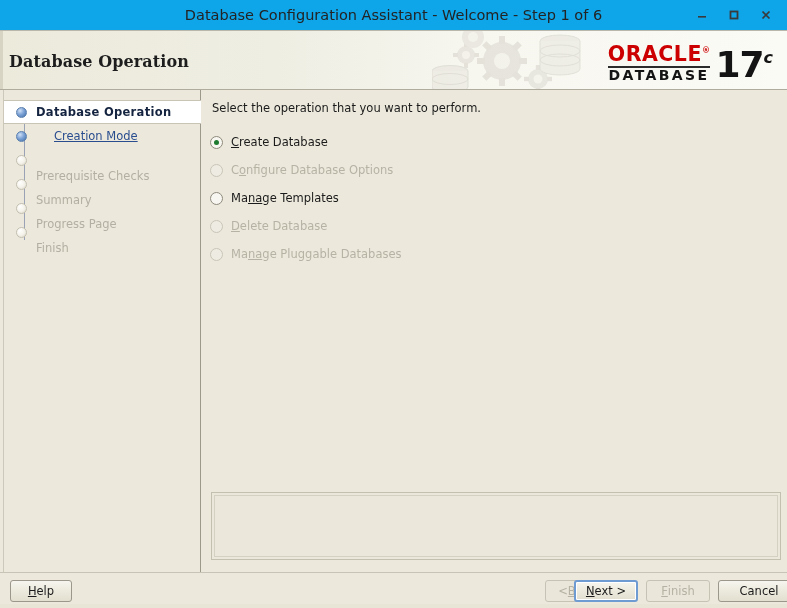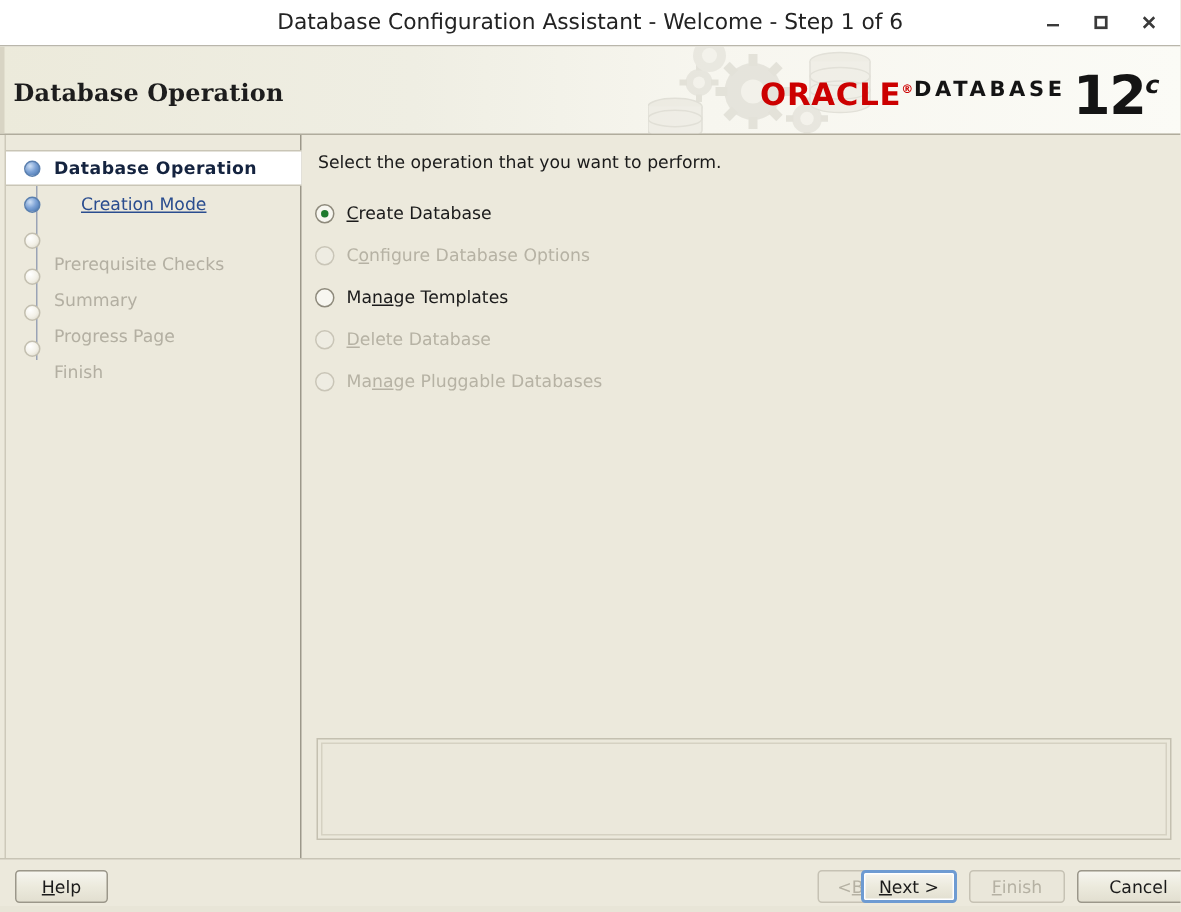--- a/index.html
+++ b/index.html
@@ -16,21 +16,21 @@
     height: 608px;
     background: #ece9dc;
     box-sizing: border-box;
   }
 
   
   .titlebar {
     position: absolute;
     left: 0; top: 0;
     width: 787px; height: 31px;
-    background: #ffffff;
+    background: #0ea5e9;
     border-bottom: 1px solid #b9b6ab;
     box-sizing: border-box;
     padding-left: 40px;
   }
   .titlebar-text {
     position: absolute;
     left: 0; top: 0;
     width: 787px;
     line-height: 30px;
     text-align: center;
@@ -94,21 +94,21 @@
 
   
   .logo {
     position: absolute;
     right: 14px; top: 6px;
     height: 48px;
     display: flex;
     align-items: center;
     gap: 5px;
   }
-  .logo-left { display: flex; flex-direction: row; align-items: center; }
+  .logo-left { display: flex; flex-direction: column; align-items: center; }
   .logo-oracle {
     font-family: "DejaVu Sans", sans-serif;
     font-size: 20.5px;
     font-weight: bold;
     color: #cc0000;
     letter-spacing: .5px;
     line-height: 22px;
     position: relative;
     white-space: nowrap;
   }
@@ -444,21 +444,21 @@
         </g>
       </svg>
     </div>
 
     <div class="logo">
       <div class="logo-left">
         <div class="logo-oracle"><span>ORACLE</span><span class="logo-reg">®</span></div>
         <div class="logo-rule"></div>
         <div class="logo-database">DATABASE</div>
       </div>
-      <div class="logo-ver"><span>12</span><sup>c</sup></div>
+      <div class="logo-ver"><span>17</span><sup>c</sup></div>
     </div>
   </div>
 
   <div class="body-area">
 
     <div class="sidebar">
       <div class="sidebar-inner">
         <div class="steps">
           <div class="step-connector"></div>
 

